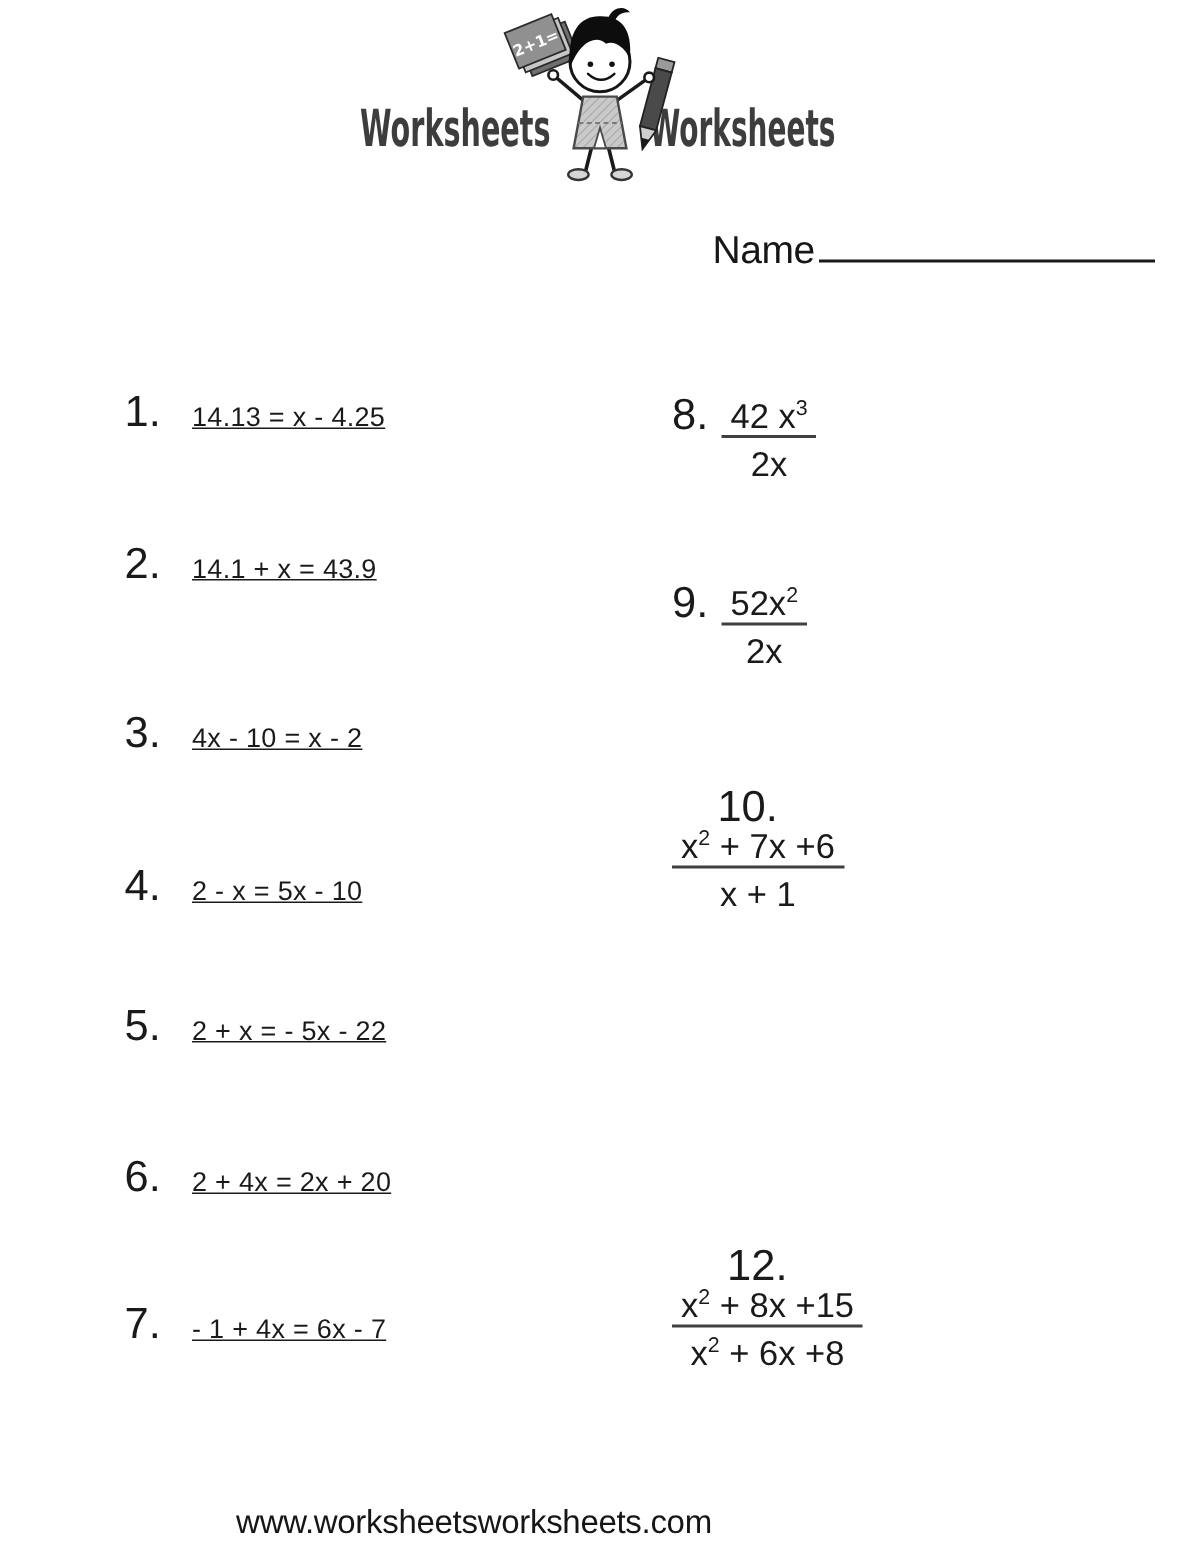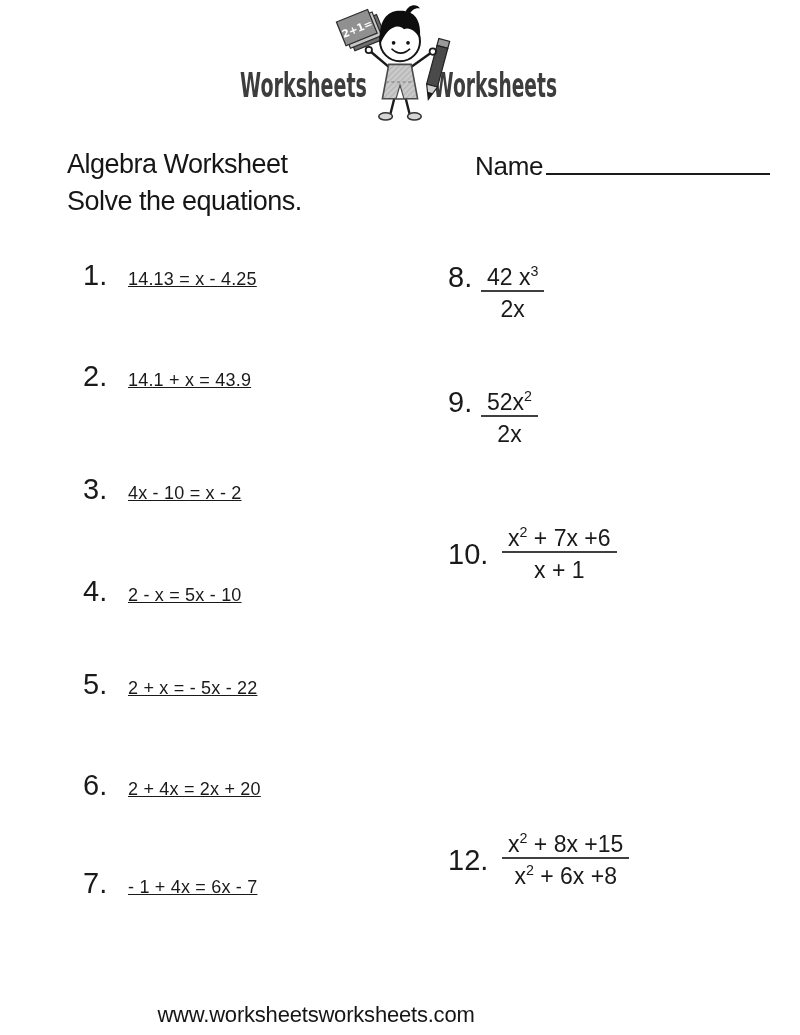--- a/index.html
+++ b/index.html
@@ -17,21 +17,21 @@
               letter-spacing:-0.3px; color:#161616; white-space:nowrap; }
   .name-line { display:inline-block; width:224px; border-bottom:2px solid #1a1a1a;
                height:24px; margin-left:3px; }
   
   .prob-left { position:absolute; left:83px; display:flex; align-items:baseline; }
   .pnum { font-size:29px; line-height:26px; color:#1a1a1a; }
   .prob-left .pnum { width:45px; }
   .peq { font-size:18px; line-height:26px; letter-spacing:0.2px;text-decoration:underline; }
   .prob-right { position:absolute; left:448px; display:flex; }
   .rw-top    { align-items:flex-start; }
-  .rw-center { align-items:center; }
+  .rw-center { align-items:center;flex-direction:column; }
   .pw-narrow { width:33px; }
   .pw-wide   { width:54px; }
   .frac { display:inline-block; text-align:center; font-size:23px; }
   .frac-top    { padding:0 6px 0; line-height:26px; white-space:nowrap; }
   .frac-bottom { border-top:2px solid #404040; padding:4px 6px 0;
                  line-height:26px; white-space:nowrap; }
   sup { font-size:0.62em; vertical-align:super; line-height:0; }
   
   .footer { position:absolute; left:0; top:1002px; width:632px; text-align:center;
             font-size:22px; letter-spacing:-0.2px; color:#161616; }
@@ -84,24 +84,20 @@
 
       <circle cx="85" cy="49" r="25" fill="#ffffff" stroke="#161616" stroke-width="2.5"></circle>
       <path d="M60,54 C57,22 70,10 86,11 C103,11 112,22 110,46 C104,35 96,31 90,34 C82,26 68,32 60,54 Z" fill="#0d0d0d"></path>
       <path d="M92,12 C96,3 106,2 110,8 C104,7 99,10 97,16 Z" fill="#0d0d0d"></path>
       <circle cx="77" cy="51" r="2.3" fill="#111111"></circle>
       <circle cx="95" cy="51" r="2.3" fill="#111111"></circle>
       <path d="M75,59 Q86,69 97,59" stroke="#111111" stroke-width="2" fill="none" stroke-linecap="round"></path>
     </g>
   </svg>
 
-  <div class="title-block">
-    <div>Algebra Worksheet</div>
-    <div>Solve the equations.</div>
-  </div>
   <div class="name-row">
     <span>Name</span><span class="name-line"></span>
   </div>
 
   <div class="prob-left" style="top:262px">
     <span class="pnum">1.</span>
     <span class="peq">14.13 = x - 4.25</span>
   </div>
   <div class="prob-left" style="top:363px">
     <span class="pnum">2.</span>

